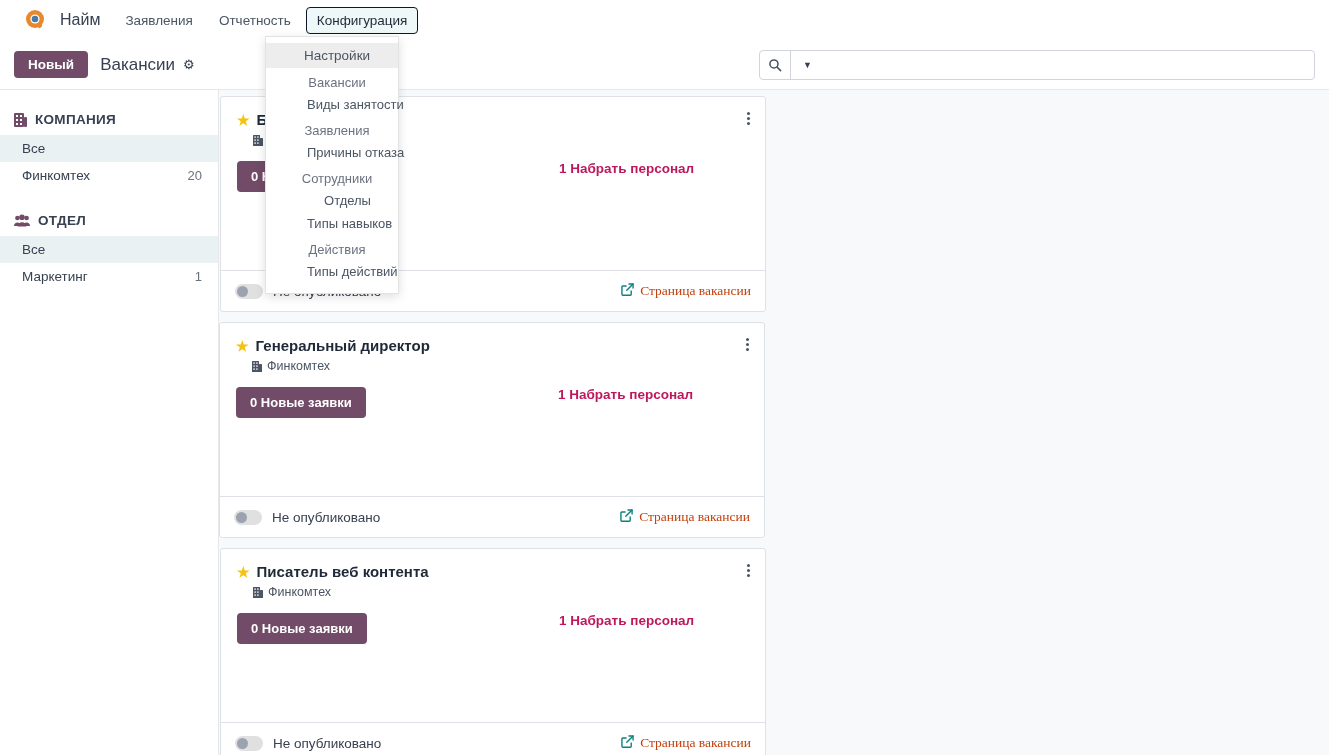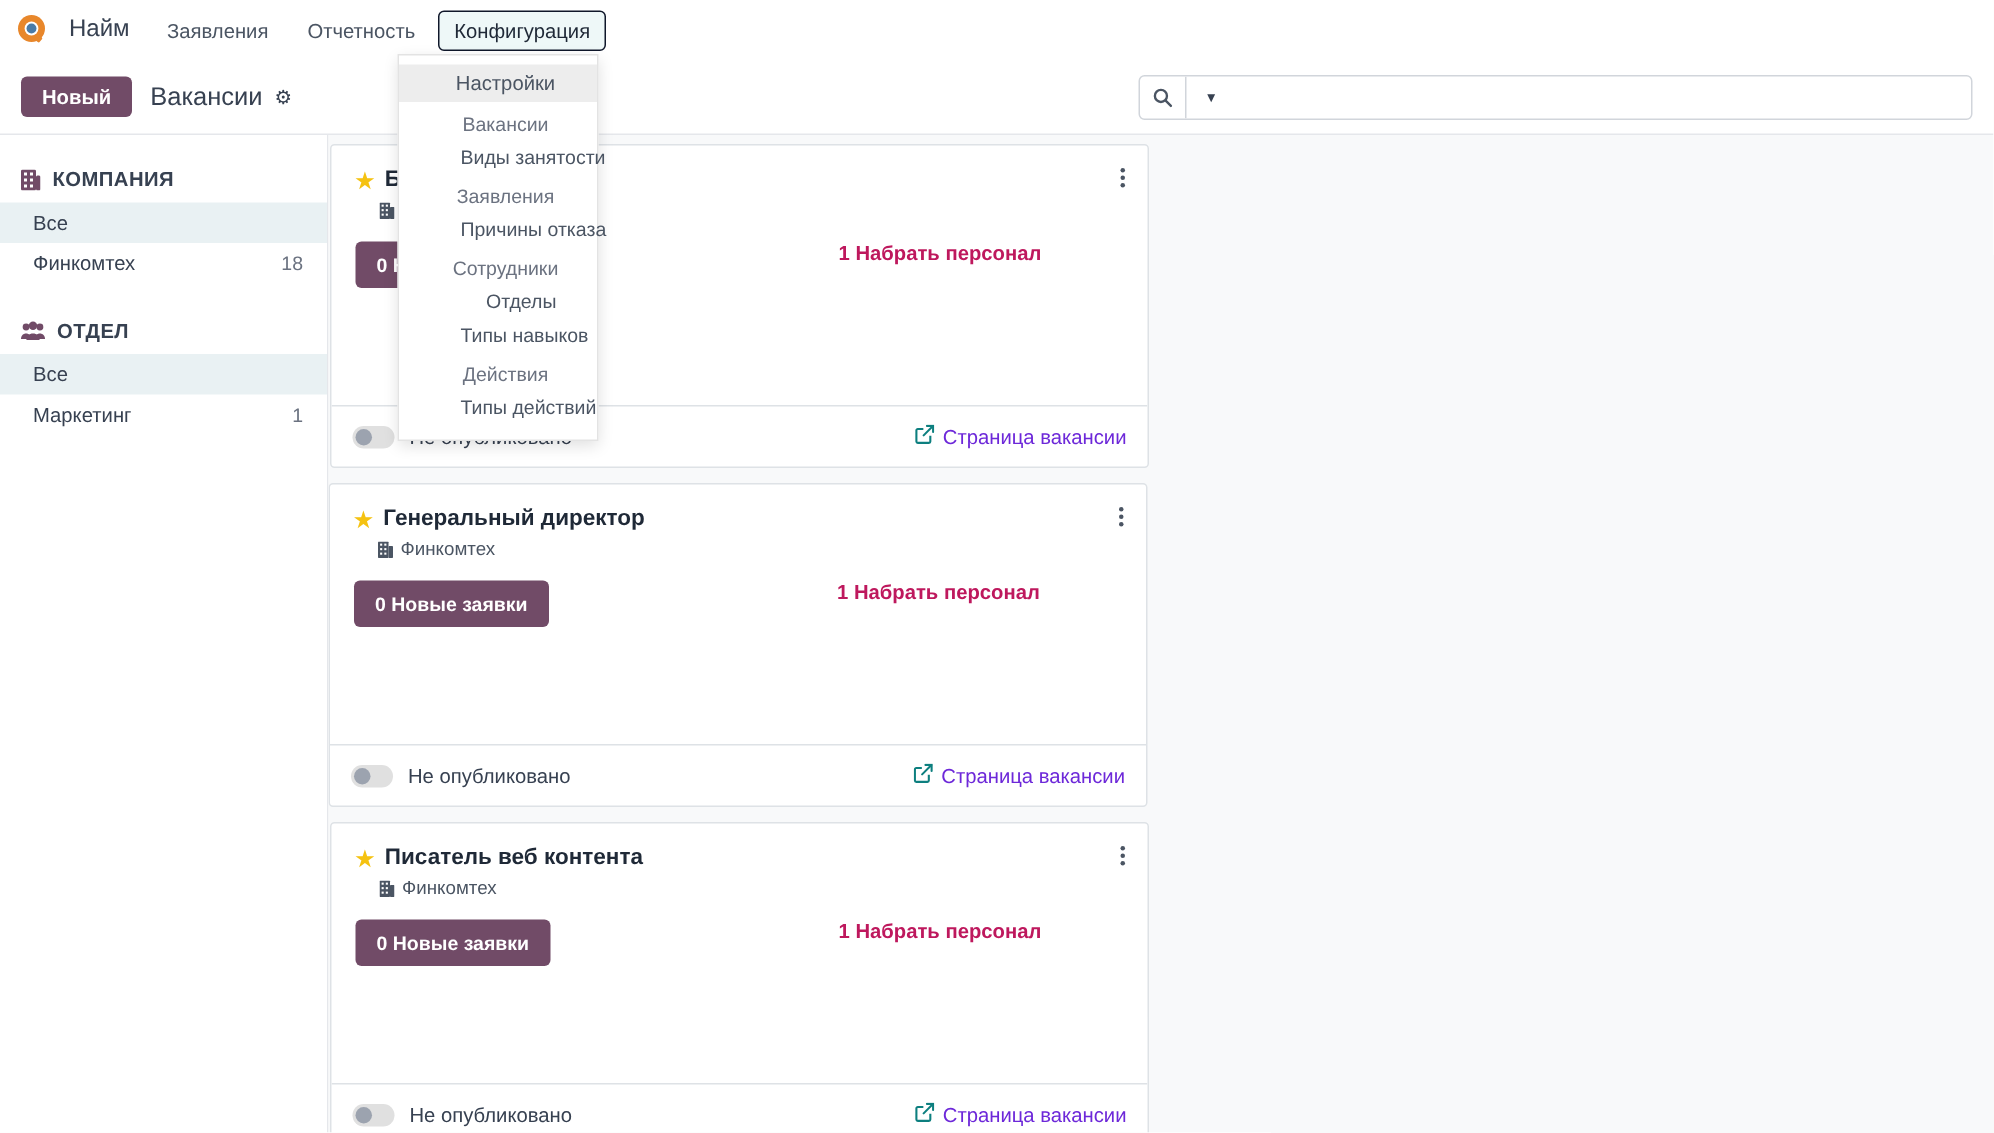--- a/index.html
+++ b/index.html
@@ -10,21 +10,21 @@
     color: #374151;
     overflow: hidden;
   }
 
   
   .topbar {
     height: 40px;
     display: flex;
     align-items: center;
     gap: 4px;
-    padding: 0 8px;
+    padding: 0 22px;
     background: #ffffff;
     position: relative;
     z-index: 60;
   }
   .logo {
     width: 26px; height: 26px;
     margin-right: 6px;
     display: flex; align-items: center; justify-content: center;
   }
   .nav-brand {
@@ -243,22 +243,23 @@
   }
   .toggle i {
     position: absolute; top: 2px; left: 2px;
     width: 11px; height: 11px; border-radius: 50%;
     background: #9ca3af; display: block;
   }
   .toggle-label { font-size: 13.5px; color: #374151; margin-left: 10px; }
   .jobpage {
     margin-left: auto;
     display: flex; align-items: center; gap: 6px;
-    font-size: 13.5px; color: #6d28d9; cursor: pointer;
-    white-space: nowrap;
+    font-size: 13.5px; color: #c2410c; cursor: pointer;
+    white-space: nowrap;
+    font-family: Liberation Serif, serif;
   }
 </style>
 </head>
 <body>
 
 <div class="topbar">
   <div class="logo">
     <svg width="24" height="24" viewBox="0 0 24 24">
       <circle cx="12" cy="11" r="9" fill="#e8872b"></circle>
       <circle cx="12" cy="11" r="4.6" fill="#ffffff"></circle>
@@ -319,21 +320,21 @@
         </svg>
       </span>
       <span>КОМПАНИЯ</span>
     </div>
     <div class="side-row sel">
       <span>Все</span>
       <span class="cnt"></span>
     </div>
     <div class="side-row">
       <span>Финкомтех</span>
-      <span class="cnt">18</span>
+      <span class="cnt">20</span>
     </div>
 
     <div class="side-gap"></div>
 
     <div class="side-head">
       <span class="ico">
         <svg width="16" height="13" viewBox="0 0 16 13" fill="#714b67">
           <circle cx="3.4" cy="4" r="2.3"></circle>
             <circle cx="12.6" cy="4" r="2.3"></circle>
             <circle cx="8" cy="3.2" r="2.8"></circle>

